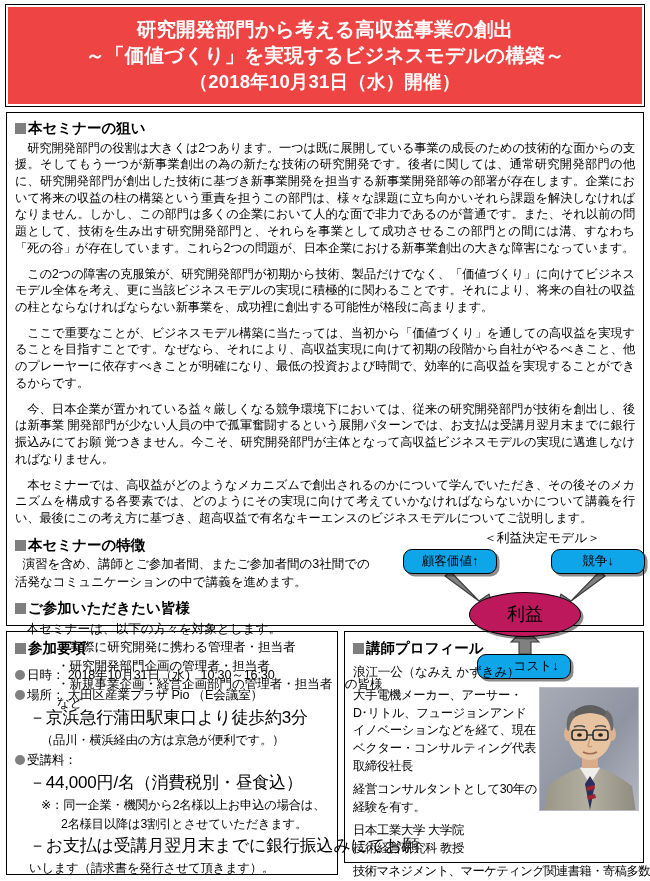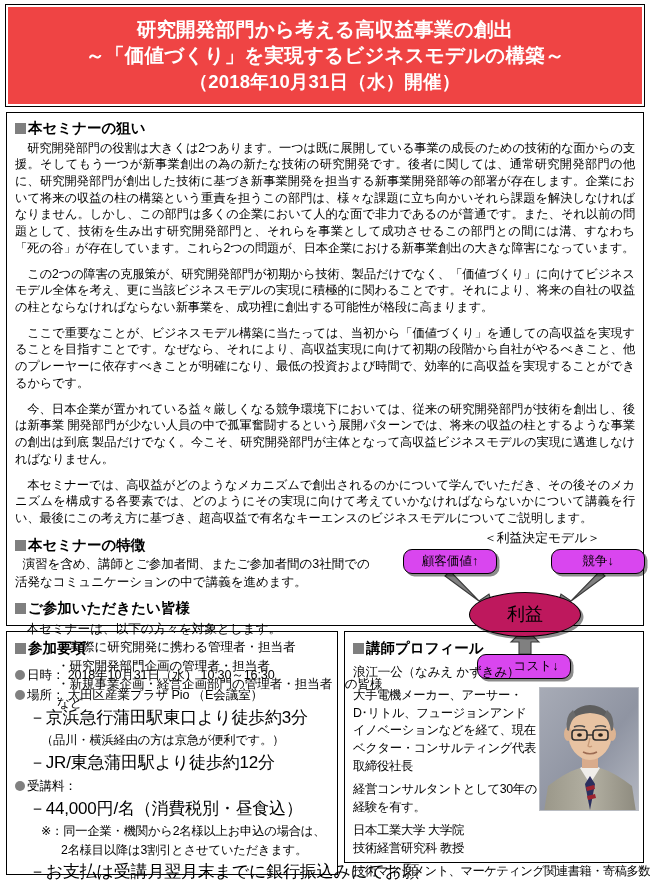--- a/index.html
+++ b/index.html
@@ -94,21 +94,21 @@
   .diag-title {
     position: absolute; left: 17px; top: 0; width: 248px;
     text-align: center;
     font-size: 12.8px;
     white-space: nowrap;
   }
   .rbox {
     position: absolute;
     border: 1.6px solid #000000;
     border-radius: 9px;
-    background: #d946ef;
+    background: #0ea5e9;
     display: flex; align-items: center; justify-content: center;
     font-size: 12.6px;
     box-shadow: 2.5px 2.5px 0 rgba(0,0,0,0.45);
     white-space: nowrap;
   }
   .rbox-cust { left: 2px;  top: 19px;  width: 94px;  height: 25px; }
   .rbox-comp { left: 150px; top: 19px; width: 94px;  height: 25px; }
   .rbox-cost { left: 76px;  top: 124px; width: 94px;  height: 25px; padding-left: 24px; }
   .ellipse {
     position: absolute;
@@ -213,21 +213,21 @@
 
   <div class="body-box">
 
     <div class="sec-head">
       <span class="sq"></span><span>本セミナーの狙い</span>
     </div>
 
     <p class="para">研究開発部門の役割は大きくは2つあります。一つは既に展開している事業の成長のための技術的な面からの支援。そしてもう一つが新事業創出の為の新たな技術の研究開発です。後者に関しては、通常研究開発部門の他に、研究開発部門が創出した技術に基づき新事業開発を担当する新事業開発部等の部署が存在します。企業において将来の収益の柱の構築という重責を担うこの部門は、様々な課題に立ち向かいそれら課題を解決しなければなりません。しかし、この部門は多くの企業において人的な面で非力であるのが普通です。また、それ以前の問題として、技術を生み出す研究開発部門と、それらを事業として成功させるこの部門との間には溝、すなわち「死の谷」が存在しています。これら2つの問題が、日本企業における新事業創出の大きな障害になっています。</p>
     <p class="para">この2つの障害の克服策が、研究開発部門が初期から技術、製品だけでなく、「価値づくり」に向けてビジネスモデル全体を考え、更に当該ビジネスモデルの実現に積極的に関わることです。それにより、将来の自社の収益の柱とならなければならない新事業を、成功裡に創出する可能性が格段に高まります。</p>
     <p class="para">ここで重要なことが、ビジネスモデル構築に当たっては、当初から「価値づくり」を通しての高収益を実現することを目指すことです。なぜなら、それにより、高収益実現に向けて初期の段階から自社がやるべきこと、他のプレーヤーに依存すべきことが明確になり、最低の投資および時間で、効率的に高収益を実現することができるからです。</p>
-    <p class="para">今、日本企業が置かれている益々厳しくなる競争環境下においては、従来の研究開発部門が技術を創出し、後は新事業 開発部門が少ない人員の中で孤軍奮闘するという展開パターンでは、将来の収益の柱とするような事業の創出は到底 製品だけでなく。今こそ、研究開発部門が主体となって高収益ビジネスモデルの実現に邁進しなければなりません。</p>
+    <p class="para">今、日本企業が置かれている益々厳しくなる競争環境下においては、従来の研究開発部門が技術を創出し、後は新事業 開発部門が少ない人員の中で孤軍奮闘するという展開パターンでは、お支払は受講月翌月末までに銀行振込みにてお願 覚つきません。今こそ、研究開発部門が主体となって高収益ビジネスモデルの実現に邁進しなければなりません。</p>
     <p class="para">本セミナーでは、高収益がどのようなメカニズムで創出されるのかについて学んでいただき、その後そのメカニズムを構成する各要素では、どのようにその実現に向けて考えていかなければならないかについて講義を行い、最後にこの考え方に基づき、超高収益で有名なキーエンスのビジネスモデルについてご説明します。</p>
 
     <div class="lower-cols">
 
       <div class="feat-col">
         <div class="sec-head">
           <span class="sq"></span><span>本セミナーの特徴</span>
         </div>
         <div class="feat-line indent1">演習を含め、講師とご参加者間、またご参加者間の3社間での</div>
         <div class="feat-line">活発なコミュニケーションの中で講義を進めます。</div>
@@ -280,21 +280,20 @@
 
     <div class="info-row">
       <span class="bullet"></span><span>日時：</span>&nbsp;<span>2018年10月31日（水） 10:30～16:30</span>
     </div>
 
     <div class="info-row">
       <span class="bullet"></span><span>場所：</span>&nbsp;<span>大田区産業プラザ Pio （E会議室）</span>
     </div>
     <div class="info-sub">－京浜急行蒲田駅東口より徒歩約3分</div>
     <div class="info-sub2">（品川・横浜経由の方は京急が便利です。）</div>
-    <div class="info-sub">－JR/東急蒲田駅より徒歩約12分</div>
 
     <div class="info-row">
       <span class="bullet"></span><span>受講料：</span>
     </div>
     <div class="info-sub">－44,000円/名（消費税別・昼食込）</div>
     <div class="info-sub2">※：同一企業・機関から2名様以上お申込の場合は、</div>
     <div class="info-sub3">2名様目以降は3割引とさせていただきます。</div>
     <div class="info-sub">－お支払は受講月翌月末までに銀行振込みにてお願</div>
     <div class="info-wrap">いします（請求書を発行させて頂きます）。</div>
   </div>

